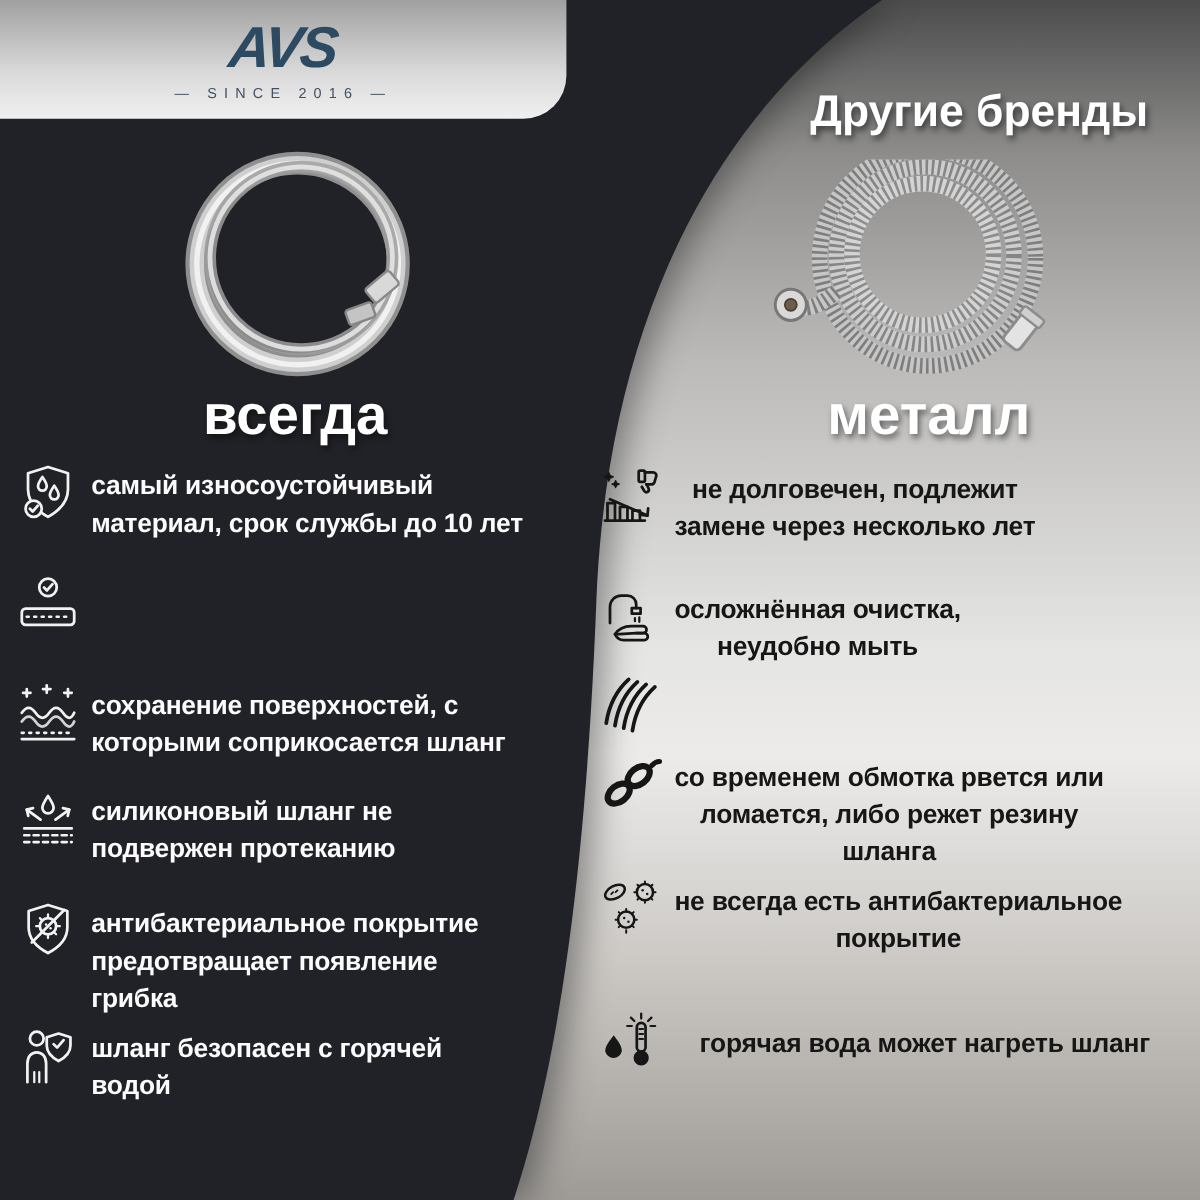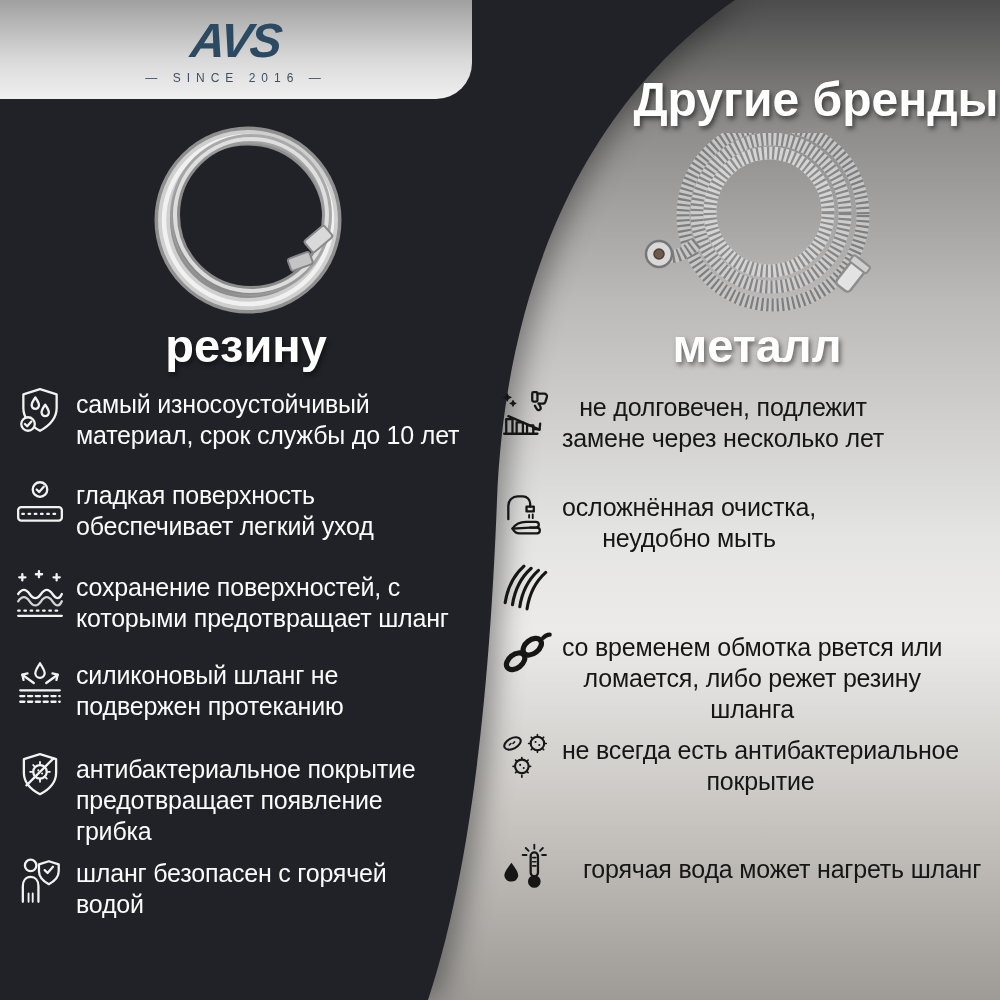--- a/index.html
+++ b/index.html
@@ -17,36 +17,36 @@
   }
   .brand{
     font-size:48px;font-weight:700;font-style:italic;letter-spacing:-2px;
     color:#2d4a63;transform:skewX(-6deg);line-height:1;margin-top:2px;
   }
   .since{
     font-size:12px;font-weight:400;letter-spacing:6px;color:#3f5163;margin-top:6px;
   }
   .h-right{
     position:absolute;top:72px;left:816px;transform:translateX(-50%);z-index:2;
-    font-size:48px;font-weight:700;color:#ffffff;white-space:nowrap;
+    font-size:37px;font-weight:700;color:#ffffff;white-space:nowrap;
     text-shadow:2px 3px 5px rgba(0,0,0,.55);
   }
   .prod-label{
     position:absolute;z-index:3;font-size:47px;font-weight:700;color:#ffffff;white-space:nowrap;
     transform:translateX(-50%);
   }
   #label-silicone{top:318px;left:246px;text-shadow:2px 3px 5px rgba(0,0,0,.45);}
-  #label-metal{top:318px;left:757px;text-shadow:2px 3px 5px rgba(0,0,0,.5);}
+  #label-metal{top:318px;left:774px;text-shadow:2px 3px 5px rgba(0,0,0,.5);}
   .hose{position:absolute;z-index:3;}
   #silicone-hose{left:150px;top:122px;}
   #metal-hose{left:635px;top:133px;}
   .row{position:absolute;display:flex;align-items:flex-start;z-index:3;}
   .row .ic{flex:0 0 52px;width:52px;height:52px;margin-top:0;}
   .row p{
-    margin:0 0 0 10px;font-size:25px;font-weight:400;line-height:31px;
+    margin:0 0 0 10px;font-size:22px;font-weight:700;line-height:31px;
     white-space:pre-line;letter-spacing:-0.2px;
   }
   .row.left-col{left:14px;}
   .row.left-col p{color:#fbfbfb;margin-top:4px;}
   .row.right-col{left:500px;text-align:center;}
   .row.right-col p{color:#161616;margin-top:4px;}
   .row.v-center p{margin-top:12px;margin-left:31px;}
   svg{display:block;}
 </style>
 </head>
@@ -89,21 +89,21 @@
     <path d="M62 110 C48 122 38 126 30 122" stroke="#7e7e7e" stroke-width="13" stroke-dasharray="2.2 3"></path>
   </g>
   <circle cx="24" cy="121" r="13" fill="#d9d9d9" stroke="#777777" stroke-width="2.5"></circle>
   <circle cx="24" cy="121" r="5" fill="#6e5b49" stroke="#4c3f33" stroke-width="1.5"></circle>
   <g transform="rotate(38 216 142)">
     <rect x="208" y="124" width="17" height="34" rx="4" fill="#e3e3e3" stroke="#8d8d8d" stroke-width="2.5"></rect>
     <rect x="206" y="124" width="21" height="8" rx="2" fill="#cfcfcf" stroke="#8d8d8d" stroke-width="2"></rect>
   </g>
 </svg>
 
-<div id="label-silicone" class="prod-label">резину</div>
+<div id="label-silicone" class="prod-label">всегда</div>
 <div id="label-metal" class="prod-label">металл</div>
 
 <div class="row left-col" style="top:385px">
   <span class="ic">
     <svg width="52" height="52" viewBox="0 0 50 50" fill="none" stroke="#f2f2f2" stroke-width="2.2" stroke-linecap="round" stroke-linejoin="round">
       <path d="M25 4l16 5v13c0 10-7 17-16 22C16 39 9 32 9 22V9z"></path>
       <path d="M20.5 12c2.5 3.5 3.5 5.5 3.5 7.5a3.5 3.5 0 1 1-7 0c0-2 1-4 3.5-7.5z"></path>
       <path d="M30 19c2.5 3.5 3.5 5.5 3.5 7.5a3.5 3.5 0 1 1-7 0c0-2 1-4 3.5-7.5z"></path>
       <circle cx="13.5" cy="37.5" r="6.5" fill="#212227"></circle>
       <path d="M10.5 37.5l2.2 2.2 4-4.6"></path>
@@ -115,38 +115,36 @@
 
 <div class="row left-col" style="top:476px">
   <span class="ic">
     <svg width="52" height="52" viewBox="0 0 50 50" fill="none" stroke="#f2f2f2" stroke-width="2.2" stroke-linecap="round" stroke-linejoin="round">
       <circle cx="25" cy="13" r="7"></circle>
       <path d="M21.8 13l2.4 2.4 4.4-5"></path>
       <rect x="4" y="30" width="42" height="13" rx="3"></rect>
       <path d="M8 36.5h34" stroke-dasharray="1.5 4.5"></path>
     </svg>
   </span>
-  <p>гладкая поверхность
-обеспечивает легкий уход</p>
 </div>
 
 <div class="row left-col" style="top:568px">
   <span class="ic">
     <svg width="52" height="52" viewBox="0 0 50 50" fill="none" stroke="#f2f2f2" stroke-width="2.2" stroke-linecap="round" stroke-linejoin="round">
       <path d="M8 6v6M5 9h6"></path>
         <path d="M24 3v6M21 6h6"></path>
         <path d="M41 6v6M38 9h6"></path>
       <path d="M4 25q5.5-8 11 0t11 0 11 0 9 0"></path>
       <path d="M4 32q5.5-8 11 0t11 0 11 0 9 0" opacity="0.85"></path>
       <path d="M4 41h42" stroke-dasharray="1.5 4.5"></path>
       <path d="M4 46h42"></path>
     </svg>
   </span>
   <p>сохранение поверхностей, с
-которыми предотвращает шланг</p>
+которыми соприкосается шланг</p>
 </div>
 
 <div class="row left-col" style="top:656px">
   <span class="ic">
     <svg width="52" height="52" viewBox="0 0 50 50" fill="none" stroke="#f2f2f2" stroke-width="2.2" stroke-linecap="round" stroke-linejoin="round">
       <path d="M25 7c3 4.5 4.5 7 4.5 9.5a4.5 4.5 0 1 1-9 0C20.5 14 22 11.5 25 7z"></path>
       <path d="M19 26L8 18"></path>
         <path d="M8 18l1.2 5M8 18l5-1.2"></path>
       <path d="M31 26l11-8"></path>
         <path d="M42 18l-1.2 5M42 18l-5-1.2"></path>

